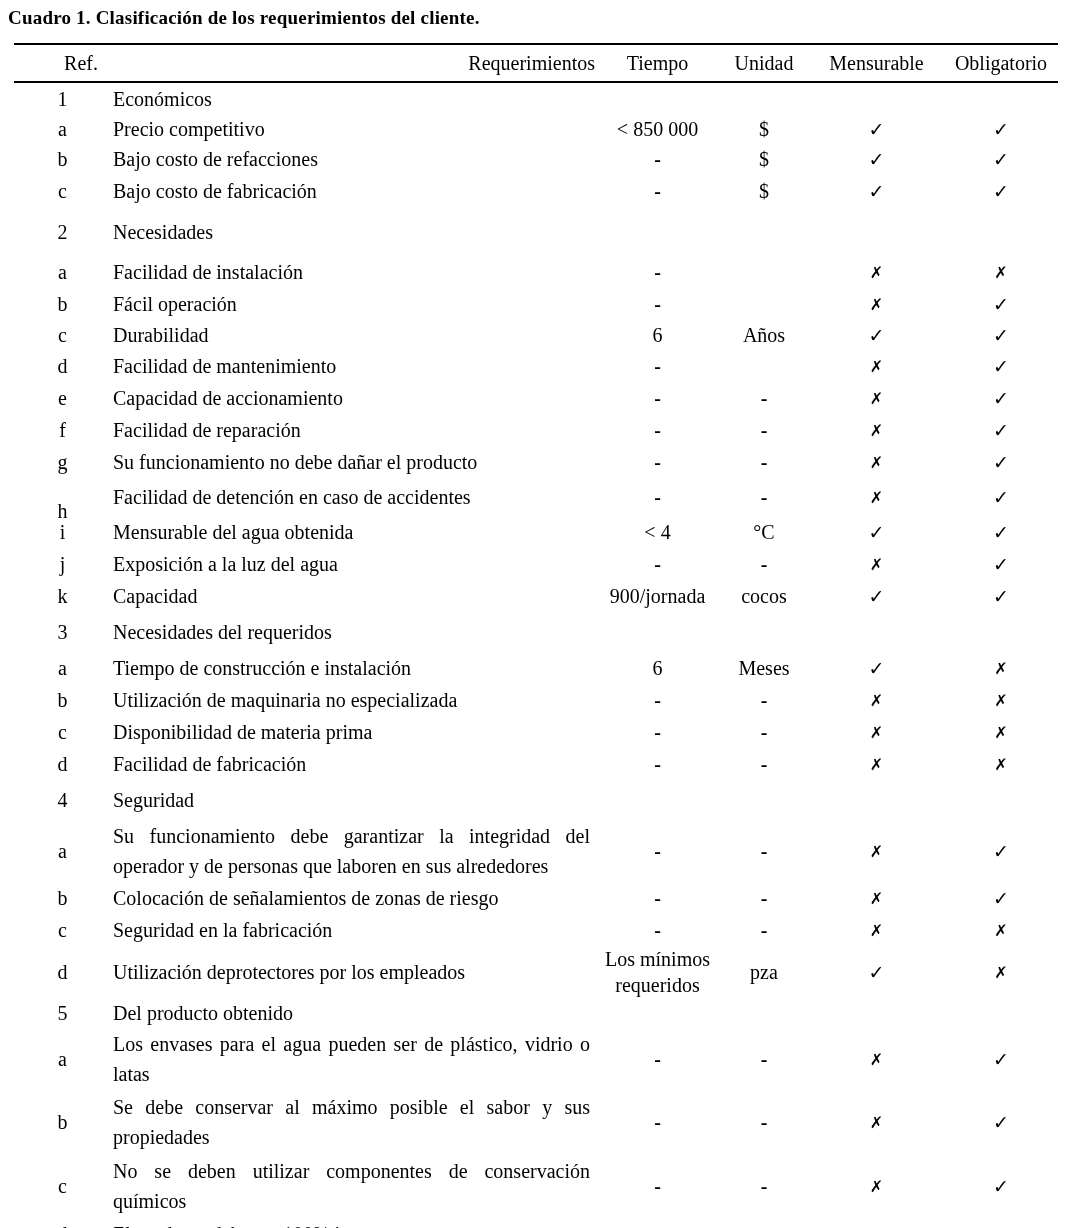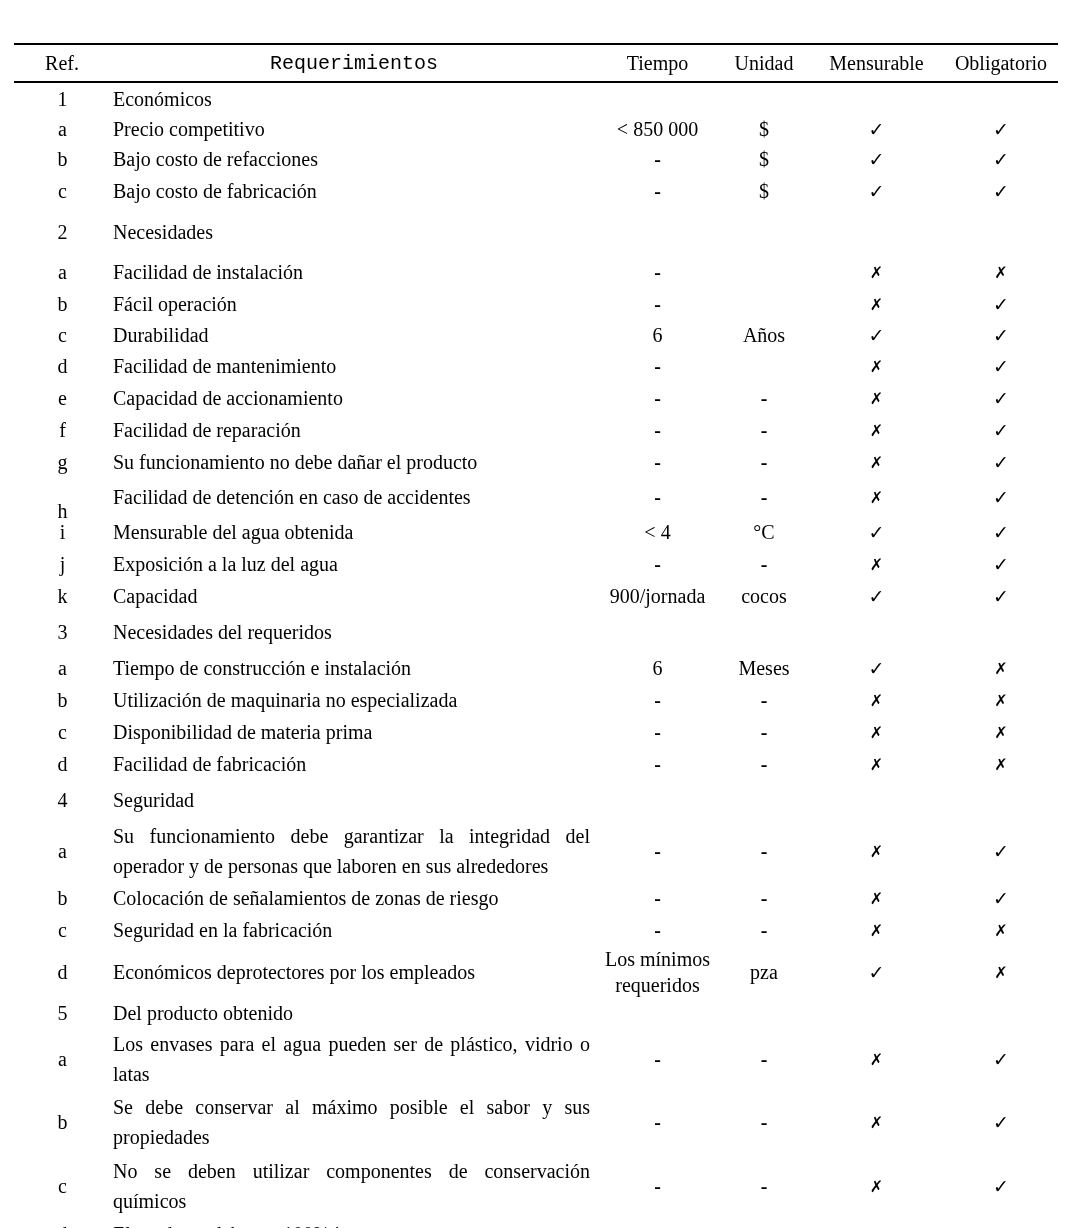--- a/index.html
+++ b/index.html
@@ -39,22 +39,22 @@
   thead tr {
     height: 38px;
     border-bottom: 2px solid #000;
   }
   th {
     font-weight: normal;
     font-size: 20px;
     white-space: nowrap;
     overflow: visible;
   }
-  th.c-ref  { text-align: center; padding-left: 12px; }
-  th.c-req  { text-align: center;  padding-left: 14px; font-family: Liberation Mono, monospace; }
+  th.c-ref  { text-align: right; padding-left: 12px; }
+  th.c-req  { text-align: right;  padding-left: 14px; }
   th.c-val, th.c-uni, th.c-men, th.c-obl { text-align: center; }
   td {
     vertical-align: middle;
     line-height: 30px;
     padding: 0;
   }
   td.td-ref {
     text-align: center;
     padding-left: 12px;
   }
@@ -91,20 +91,21 @@
   .ref-low {
     position: relative;
     top: 14px;
     display: inline-block;
   }
 </style>
 </head>
 <body>
 
 <div class="page">
+  <div class="caption">Cuadro 1. Clasificación de los requerimientos del cliente.</div>
 
   <table class="req-table">
     <colgroup>
       <col style="width:85px">
       <col style="width:497px">
       <col style="width:123px">
       <col style="width:90px">
       <col style="width:135px">
       <col style="width:114px">
     </colgroup>
@@ -314,21 +315,21 @@
         <tr style="height: 30px;">
           <td class="td-ref">c</td>
           <td class="td-req">Seguridad en la fabricación</td>
           <td class="td-val"><span class="dash">-</span></td>
           <td class="td-uni"><span class="dash">-</span></td>
           <td class="td-mark"><span class="mark mark-cross">✗</span></td>
           <td class="td-mark"><span class="mark mark-cross">✗</span></td>
         </tr>
         <tr style="height: 50px;">
           <td class="td-ref">d</td>
-          <td class="td-req">Económicos deprotectores por los empleados</td>
+          <td class="td-req">Utilización deprotectores por los empleados</td>
           <td class="td-val">Los mínimos requeridos</td>
           <td class="td-uni">pza</td>
           <td class="td-mark"><span class="mark mark-check">✓</span></td>
           <td class="td-mark"><span class="mark mark-cross">✗</span></td>
         </tr>
         <tr style="height: 30px;">
           <td class="td-ref">5</td>
           <td class="td-req">Del producto obtenido</td>
           <td class="td-val"></td>
           <td class="td-uni"></td>

